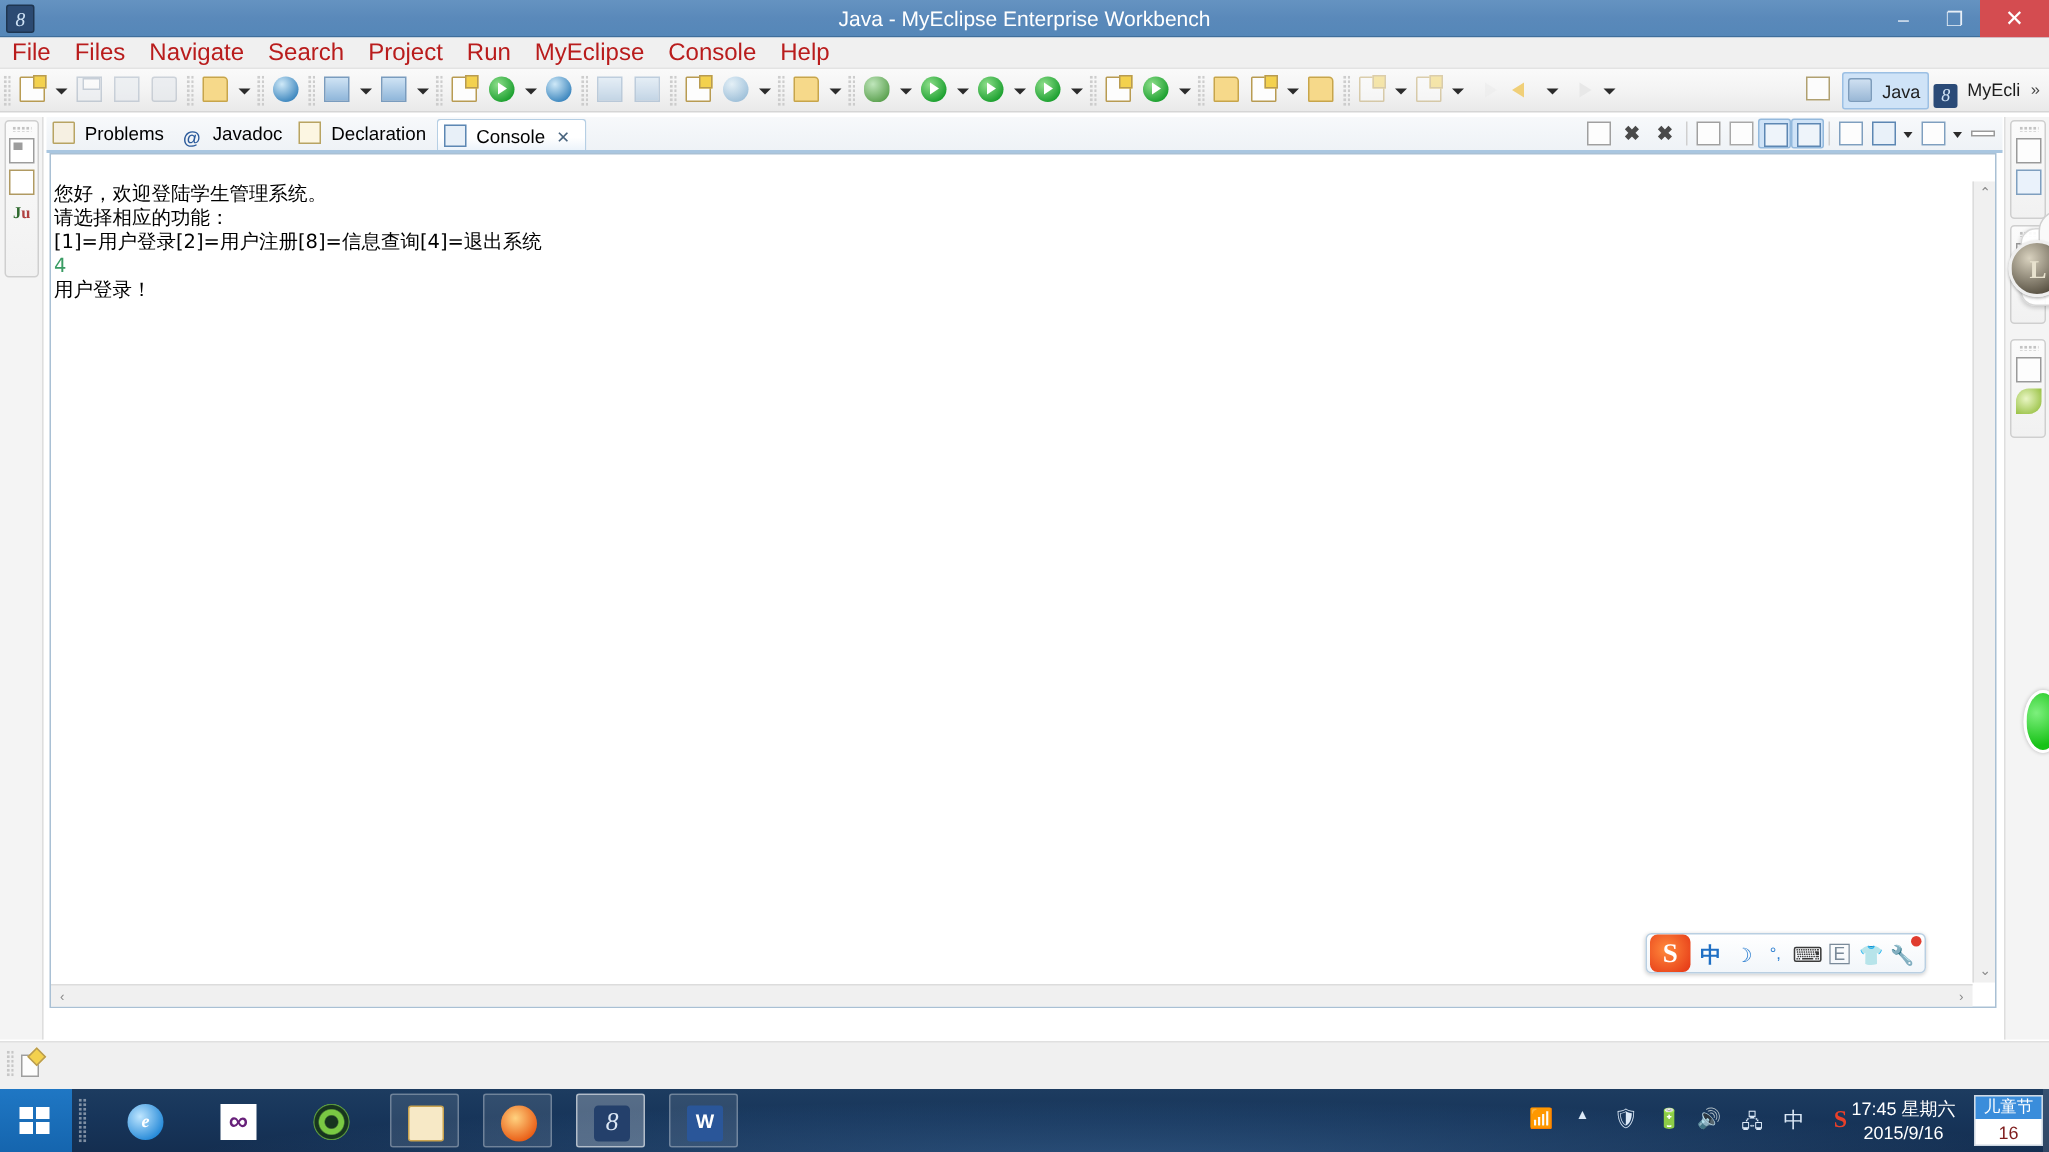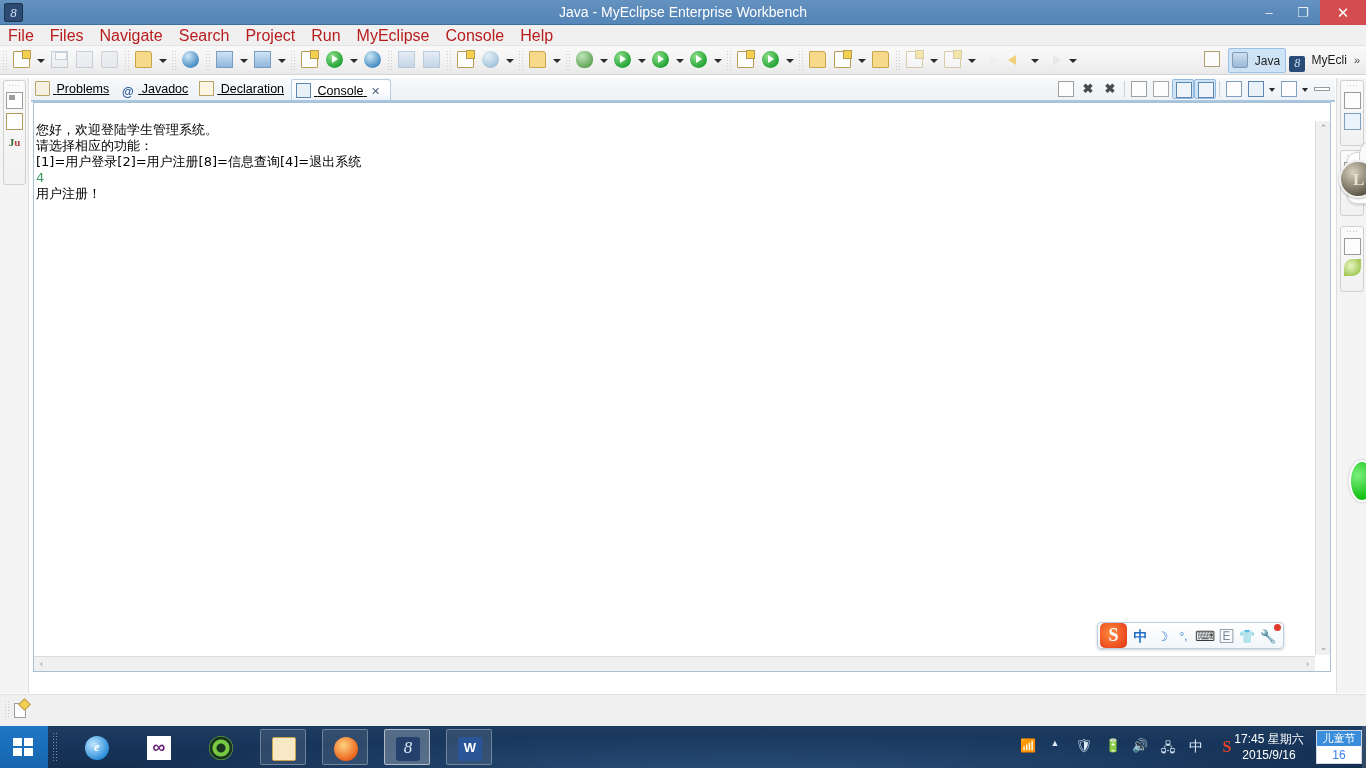--- a/index.html
+++ b/index.html
@@ -144,21 +144,21 @@
 
   
   #view {
     position: absolute; left: 31px; top: 78px; width: 1304px; height: 615px;
     background: #ffffff;
   }
   #tabrow { position: absolute; left: 0; top: 0; width: 1304px; height: 23px;
     background: linear-gradient(to bottom,#f7f9fb,#eef2f6); }
   .vtab {
     float: left; height: 22px; line-height: 22px; padding: 0 7px 0 4px;
-    font-size: 12.5px; color: #000; position: relative; text-decoration: underline;
+    font-size: 12.5px; color: #000; position: relative;
   }
   .vtab .tic { display:inline-block; width:15px; height:15px; vertical-align:-3px; margin-right:3px; }
   .tic.problems { background:#f6f0e2; border:1px solid #b8a463; border-radius:1px; position:relative;}
   .tic.javadoc { background:transparent; color:#2c5b9b; font-weight:bold; font-size:12px; line-height:15px; text-align:center;}
   .tic.decl { background:#fcf6e2; border:1px solid #b8a463; }
   .tic.console { background:#e8f0f8; border:1px solid #5d87b3; }
   .tic.console:after{content:"";position:absolute;}
   .vtab.active {
     background: linear-gradient(to bottom,#ffffff 0%, #ffffff 55%, #eaf2fa 100%);
     border: 1px solid #b6cfe4; border-bottom: none; border-radius: 3px 3px 0 0;
@@ -291,21 +291,21 @@
     text-align:center; line-height:22px; font-size:17px; font-family:"Liberation Serif",serif; }
   .tkic.word { background:#2a5699; border-radius:2px; color:#fff; font-weight:bold;
     font-size:13px; text-align:center; line-height:22px; }
   .trayic { position:absolute; top:12px; height:20px; color:#dce9f7; font-size:13px; text-align:center; }
   #clock { position:absolute; right:54px; top:5px; width:86px; color:#ffffff;
     font-size:12px; text-align:center; line-height:16px; }
   #calwidget { position:absolute; right:4px; top:4px; width:46px; height:34px;
     background:#ffffff; border:1px solid #cfd8e2; }
   #calwidget .top { height:15px; background:#3a8ddb; color:#fff; font-size:11px;
     text-align:center; line-height:15px; }
-  #calwidget .day { height:18px; color:#3b82f6; font-size:12px; text-align:center; line-height:18px; }
+  #calwidget .day { height:18px; color:#7f1d1d; font-size:12px; text-align:center; line-height:18px; }
   #showdesk { position:absolute; right:0; top:0; width:4px; height:42px; background:rgba(255,255,255,.12); }
 </style>
 </head>
 <body>
 
 <div id="titlebar">
   <div class="app-icon">8</div>
   <div class="title">Java - MyEclipse Enterprise Workbench</div>
   <div class="wbtn" id="btn-min">–</div>
   <div class="wbtn" id="btn-max">❐</div>
@@ -559,21 +559,21 @@
         </div>
     </div>
   </div>
   <div id="tabline"></div>
 
   <div id="console-frame">
     <div id="console-text"><span>您好，欢迎登陆学生管理系统。</span>
 <span>请选择相应的功能：</span>
 <span>[1]=用户登录[2]=用户注册[8]=信息查询[4]=退出系统</span>
 <span class="green">4</span>
-<span>用户注册！</span></div>
+<span>用户登录！</span></div>
 
     <div id="cscroll-v">
       <div class="sb-arrow" style="top:0;">⌃</div>
       <div class="sb-arrow" style="bottom:0;">⌄</div>
     </div>
     <div id="cscroll-h">
       <div class="sb-arrow" style="left:0;">‹</div>
       <div class="sb-arrow" style="right:0;">›</div>
     </div>
   </div>

